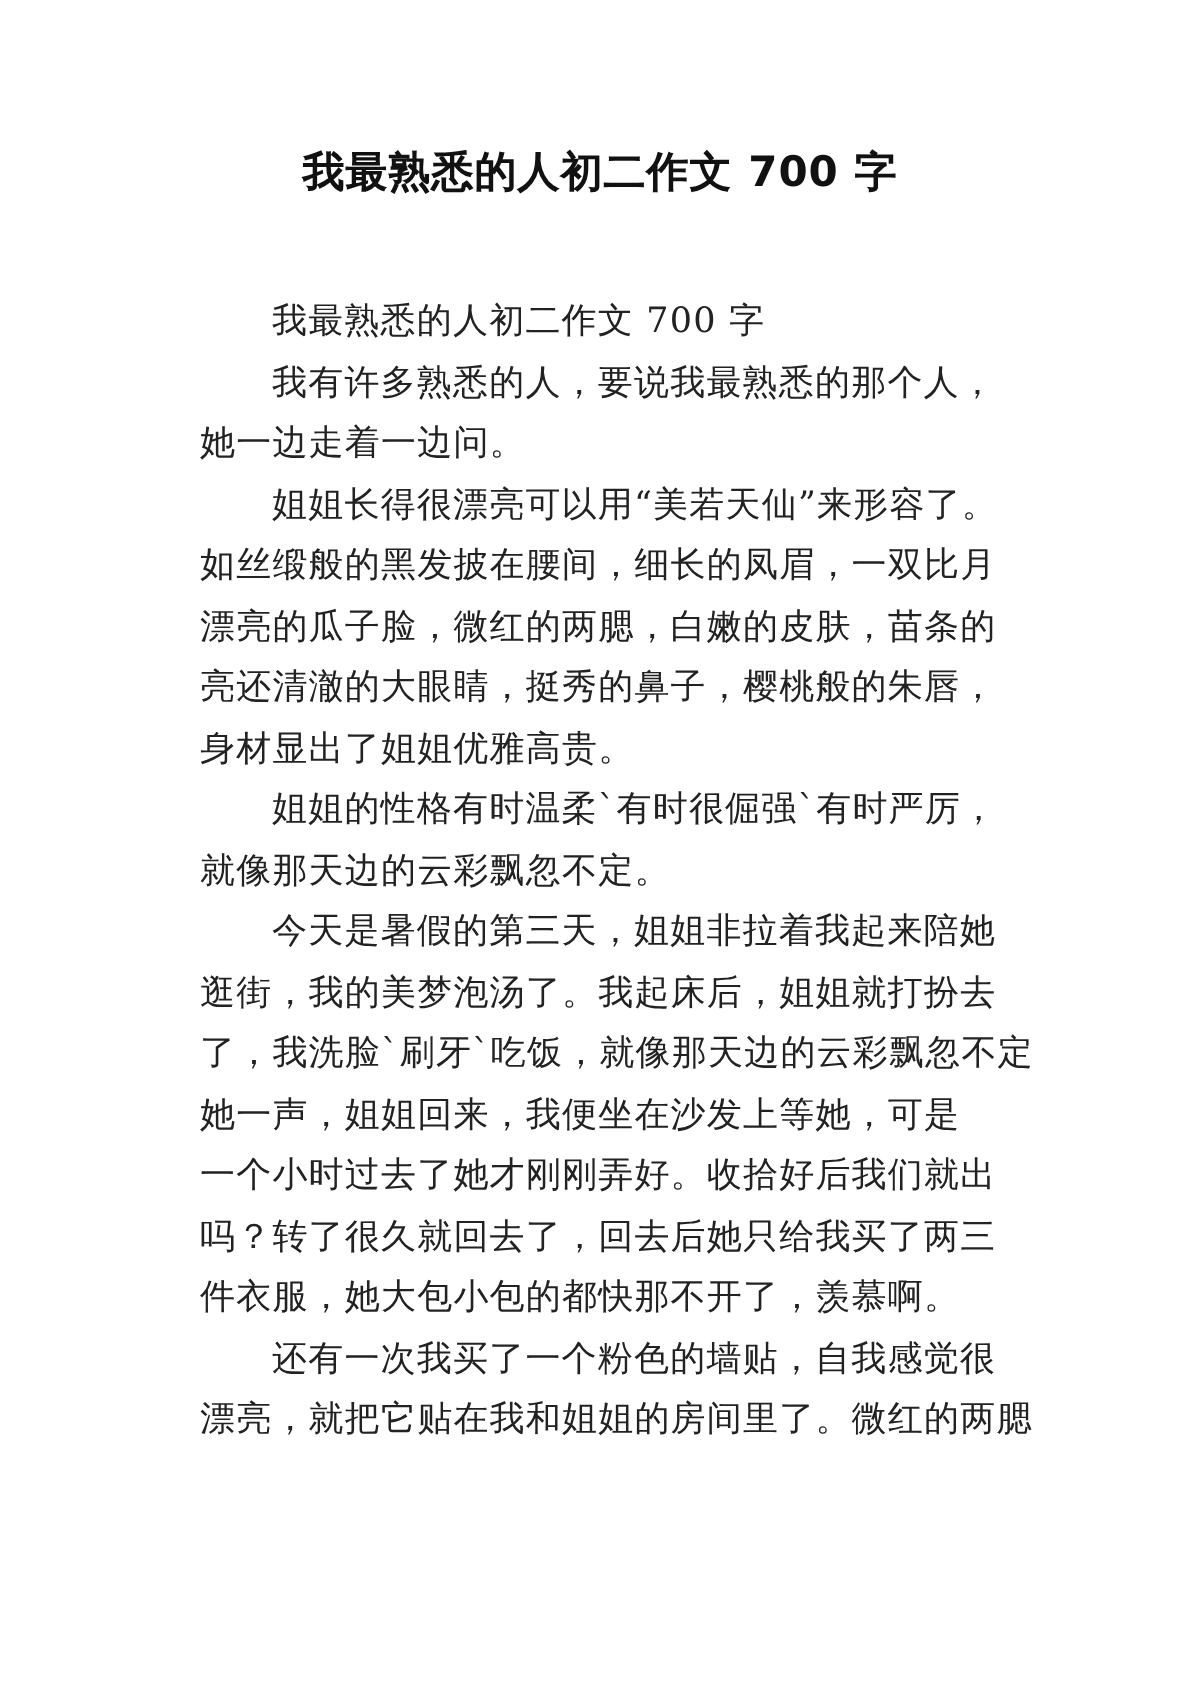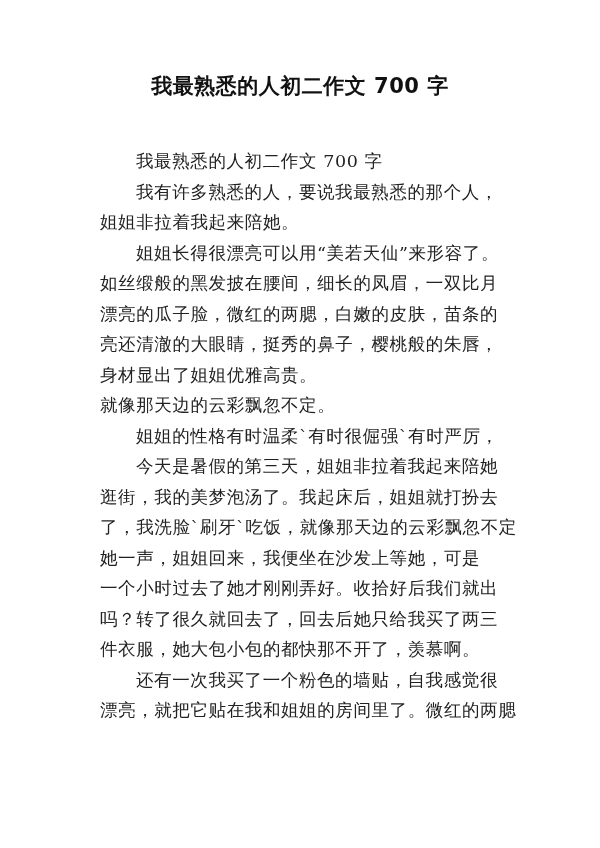--- a/index.html
+++ b/index.html
@@ -23,34 +23,34 @@
 <div class="page">
   <div class="title">我最熟悉的人初二作文 700 字</div>
 
   <div class="body">
     <div class="paragraph">
       <div class="line indent">我最熟悉的人初二作文 700 字</div>
     </div>
 
     <div class="paragraph">
       <div class="line indent">我有许多熟悉的人，要说我最熟悉的那个人，</div>
-      <div class="line">姐姐非拉着我起来陪她。</div>
+      <div class="line">她一边走着一边问。</div>
     </div>
 
     <div class="paragraph">
       <div class="line indent">姐姐长得很漂亮可以用“美若天仙”来形容了。</div>
       <div class="line">如丝缎般的黑发披在腰间，细长的凤眉，一双比月</div>
       <div class="line">漂亮的瓜子脸，微红的两腮，白嫩的皮肤，苗条的</div>
       <div class="line">亮还清澈的大眼睛，挺秀的鼻子，樱桃般的朱唇，</div>
       <div class="line">身材显出了姐姐优雅高贵。</div>
     </div>
 
     <div class="paragraph">
+      <div class="line indent">姐姐的性格有时温柔`有时很倔强`有时严厉，</div>
       <div class="line">就像那天边的云彩飘忽不定。</div>
-      <div class="line indent">姐姐的性格有时温柔`有时很倔强`有时严厉，</div>
     </div>
 
     <div class="paragraph">
       <div class="line indent">今天是暑假的第三天，姐姐非拉着我起来陪她</div>
       <div class="line">逛街，我的美梦泡汤了。我起床后，姐姐就打扮去</div>
       <div class="line">了，我洗脸`刷牙`吃饭，就像那天边的云彩飘忽不定</div>
       <div class="line">她一声，姐姐回来，我便坐在沙发上等她，可是</div>
       <div class="line">一个小时过去了她才刚刚弄好。收拾好后我们就出</div>
       <div class="line">吗？转了很久就回去了，回去后她只给我买了两三</div>
       <div class="line">件衣服，她大包小包的都快那不开了，羡慕啊。</div>

